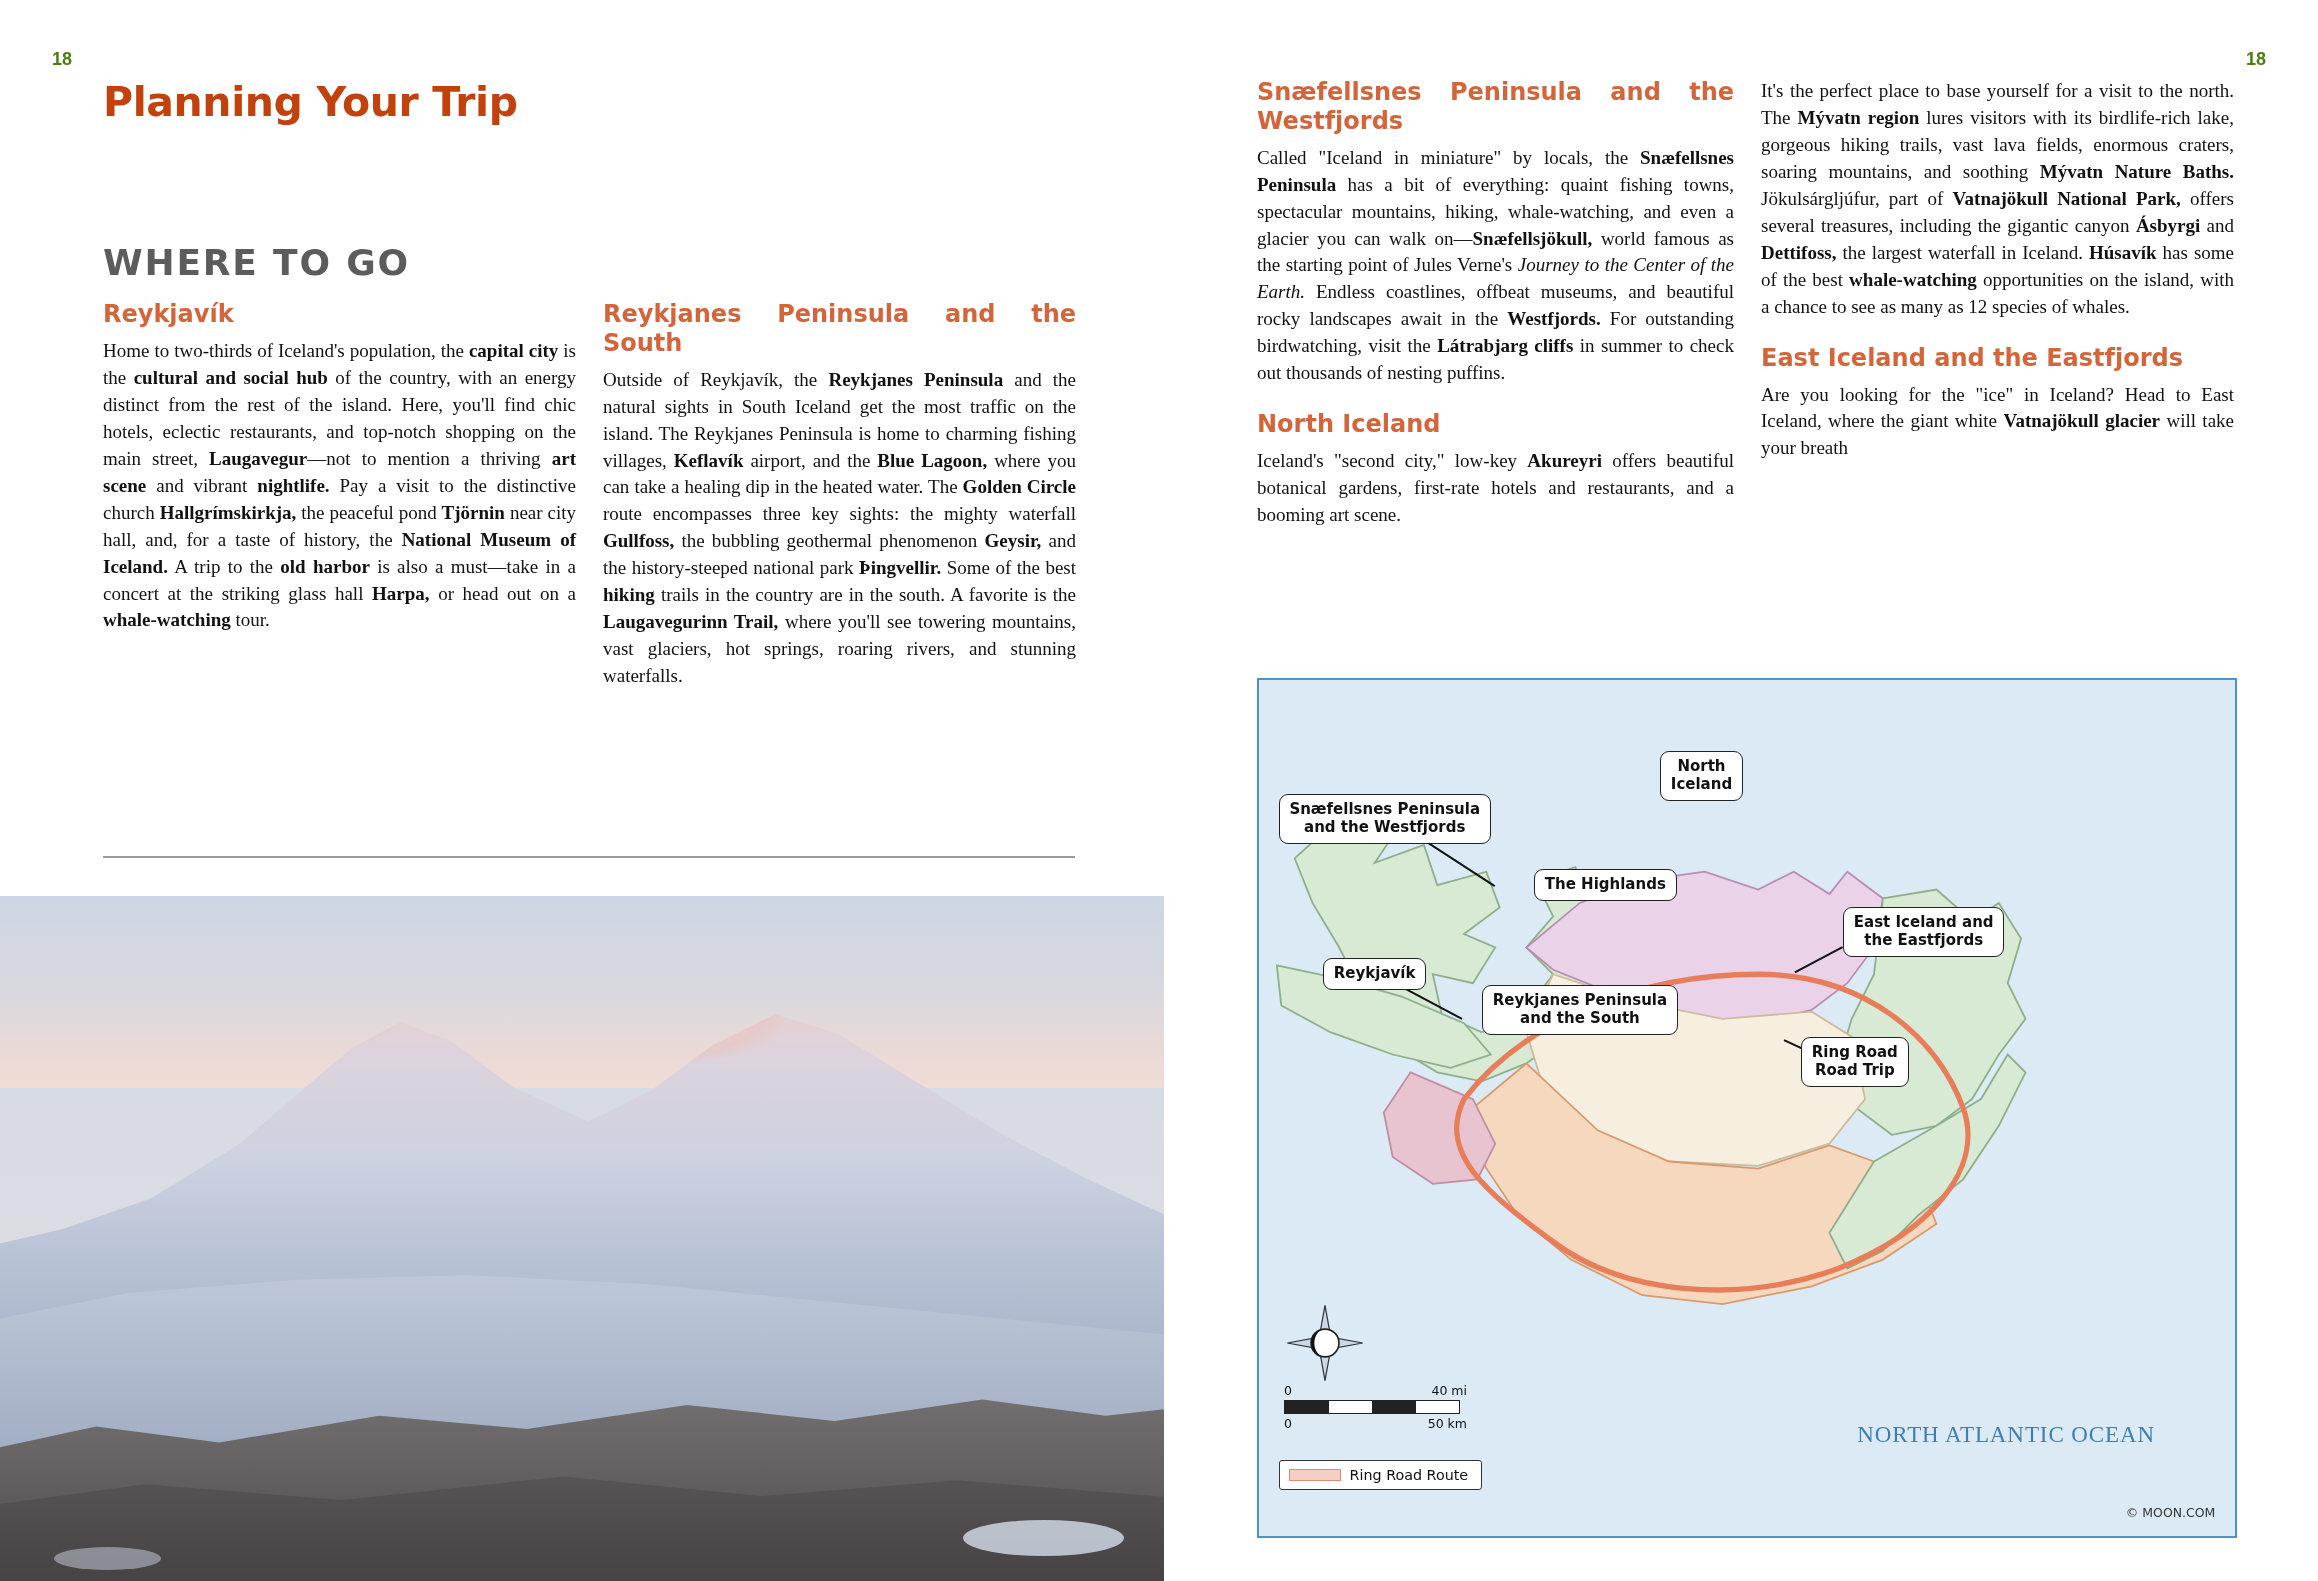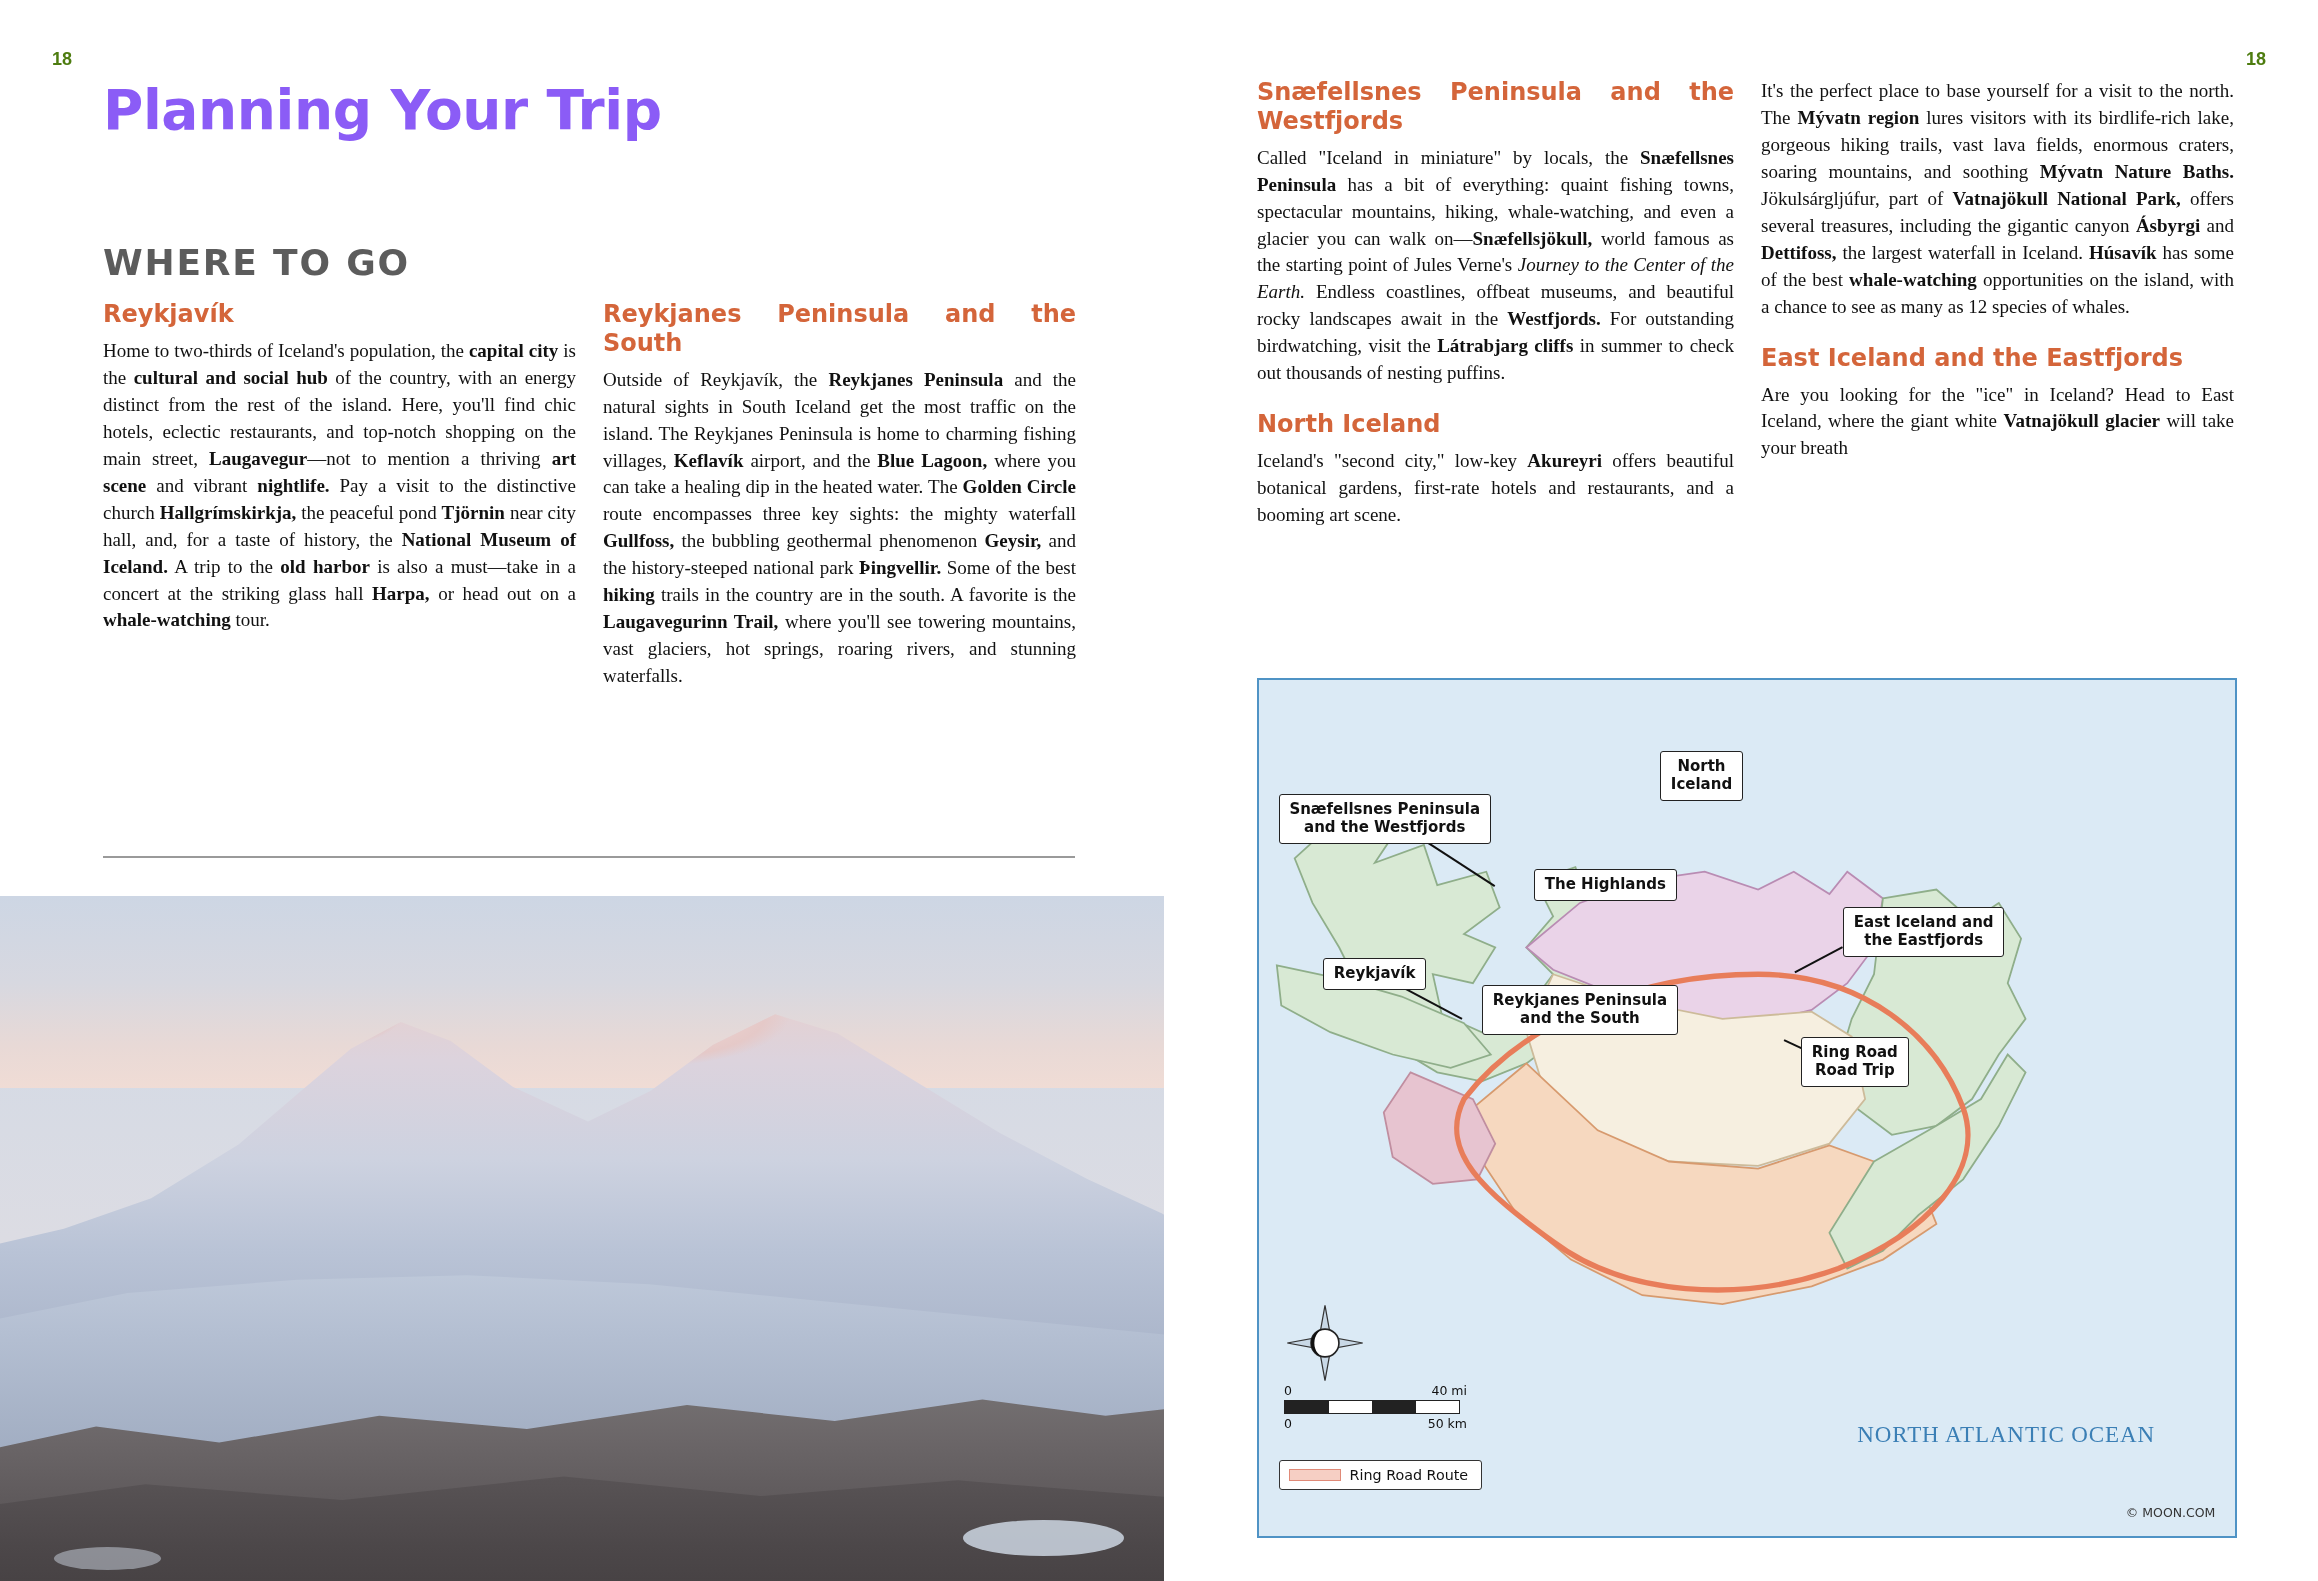--- a/index.html
+++ b/index.html
@@ -18,21 +18,21 @@
     position:absolute;top:49px;
     font-family:"Liberation Sans", sans-serif;
     font-weight:bold;font-size:18px;color:#4d7c0f;
   }
   .folio-left{left:52px;}
   .folio-right{right:52px;}
 
   .chapter-title{
     position:absolute;left:103px;top:78px;
     font-family:"DejaVu Sans", sans-serif;
-    font-weight:bold;font-size:55px;color:#8b5cf6;
+    font-weight:bold;font-size:41px;color:#c2410c;
     letter-spacing:-0.4px;
   }
   .section-head{
     position:absolute;left:103px;top:214px;
     font-family:"DejaVu Sans", sans-serif;
     font-weight:bold;font-size:36px;color:#5c5c5c;
     letter-spacing:1.8px;
     margin-top:28px;
   }
 
@@ -120,21 +120,21 @@
     line-height:1.25;
   }
   .copyright{
     position:absolute;right:19.6px;bottom:16px;
     font-family:"DejaVu Sans", sans-serif;font-size:12.5px;color:#333;
   }
   .island{position:absolute;left:0;top:0;width:100%;height:100%;}
 
   .callout{
     position:absolute;
-    background:#ffffff;border:1.8px solid #222;border-radius:3px;
+    background:#ffffff;border:1.8px solid #222;border-radius:9px;
     font-family:"DejaVu Sans", sans-serif;font-weight:bold;font-size:15px;
     color:#111;text-align:center;padding:6.2px 9.8px;line-height:1.18;
     white-space:pre-line;z-index:6;
   }
   .leader{position:absolute;background:#111;height:1.8px;transform-origin:0 0;z-index:5;}
 
   .scale-box{position:absolute;left:25px;bottom:103px;width:259px;z-index:7;}
   .bar{position:relative;height:11.6px;border:1.3px solid #222;display:flex;width:174px;background:#fff;}
   .bar div{flex:1;}
   .bar .dark{background:#222;}

